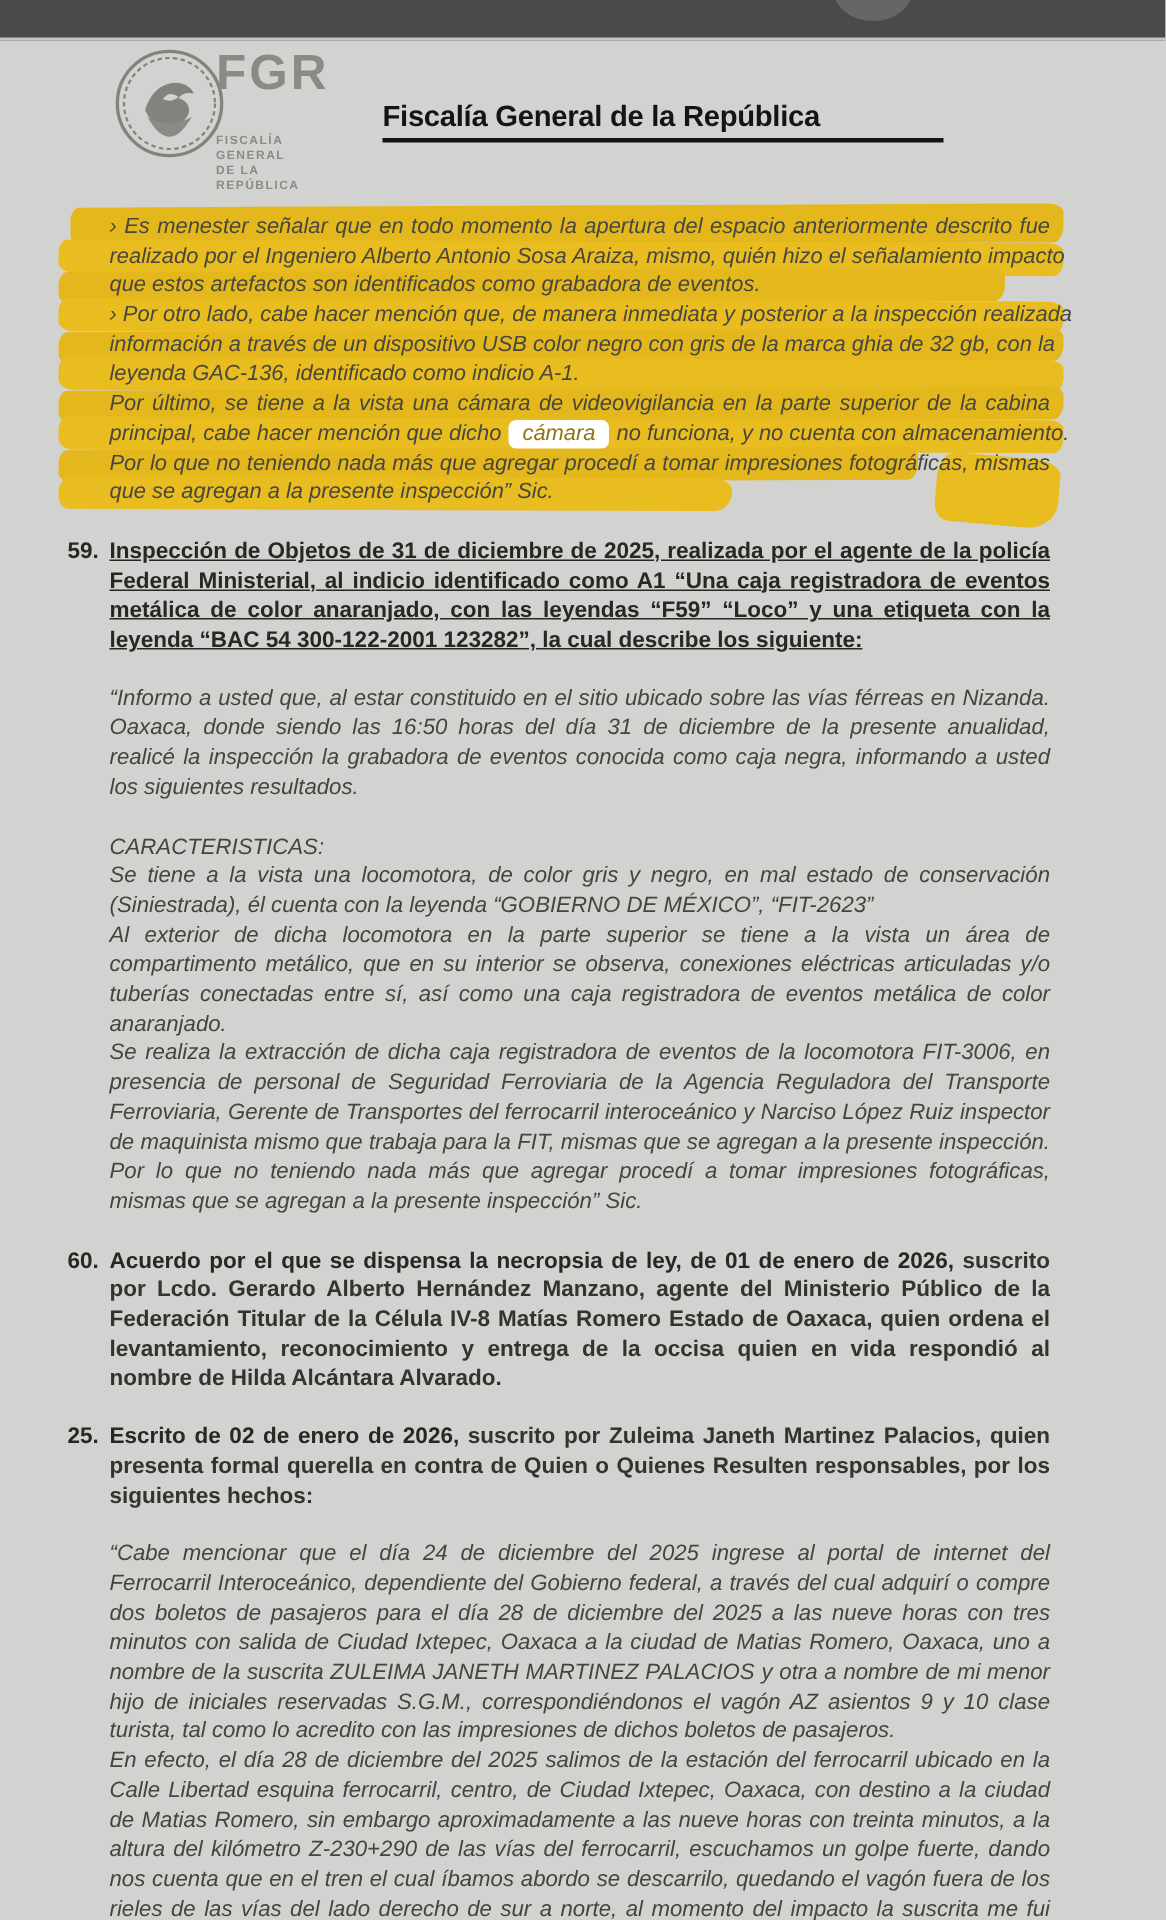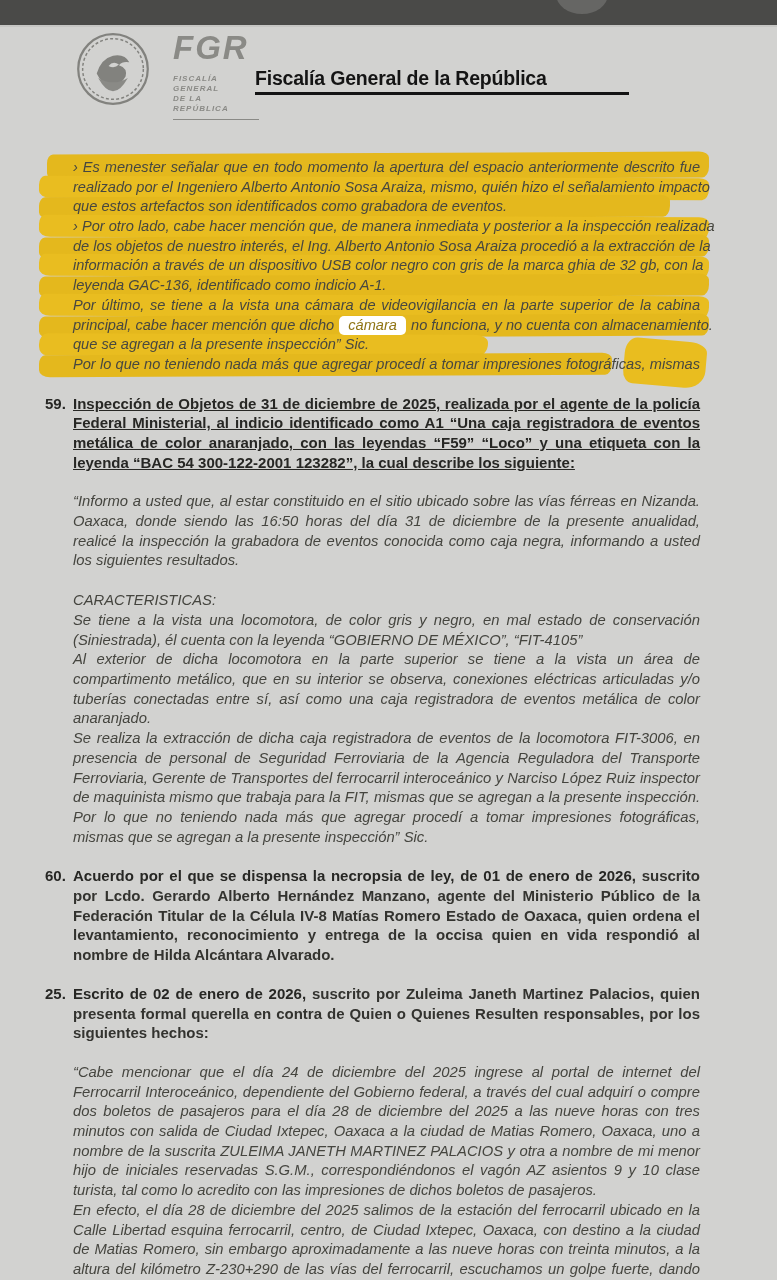--- a/index.html
+++ b/index.html
@@ -13,32 +13,32 @@
   
   .topbar { position:relative; height:27px; background:#4a4a48; border-bottom:2px solid #c6c6c4; overflow:hidden; }
   .notch { position:absolute; top:-26px; left:556px; width:52px; height:40px; border-radius:50%; background:#666664; }
 
   
   .page { position:relative; width:777px; }
 
   
   .header { position:relative; height:100px; }
   .seal { position:absolute; left:76px; top:5px; width:74px; height:74px; }
-  .fgr-block { position:absolute; left:173px; top:4px; color:#84847f;font-style:italic; }
+  .fgr-block { position:absolute; left:144px; top:4px; color:#84847f; }
   .fgr-acronym { font-size:33px; font-weight:bold; letter-spacing:2px; line-height:34px; color:#8a8a86; }
-  .fgr-sub { margin-top:9px; font-size:8px; font-weight:bold; letter-spacing:1px; line-height:10px; color:#8a8a86;
-             border-bottom:1.5px solid #8a8a86; padding-bottom:5px; width:86px; }
+  .fgr-sub { margin-top:24px; font-size:8px; font-weight:bold; letter-spacing:1px; line-height:10px; color:#8a8a86;
+             border-bottom:1.5px solid #8a8a86; padding-bottom:17px; width:86px; }
   .title-wrap { position:absolute; left:255px; top:40px; width:374px; border-bottom:3.5px solid #141414; padding-bottom:2px; }
   .title-wrap .title { font-size:19.5px; font-weight:bold; color:#141414; letter-spacing:-0.2px; }
 
   
   .content { margin:0 77px 0 45px; }
 
   
-  .hl-block { position:relative; margin:31px 0 0 28px; font-style:italic; font-size:14.6px; color:#474740; }
+  .hl-block { position:relative; margin:15px 0 0 28px; font-style:italic; font-size:14.6px; color:#474740; }
   .hl-line { position:relative; height:19.7px; line-height:19.7px; text-align:justify; text-align-last:justify; overflow:visible; white-space:nowrap; }
   .hl-line.ta-left { text-align-last:left; }
   .hl-text { position:relative; z-index:1; }
   .bar { position:absolute; left:-34px; right:-9px; top:-1px; bottom:-1px; background:#e6ba1e;
          border-radius:6px 10px 7px 11px / 9px 6px 11px 7px; z-index:0; }
   .hl-line:nth-child(odd)  .bar { transform:rotate(-0.25deg); background:#e4b81d; }
   .hl-line:nth-child(even) .bar { transform:rotate(0.2deg);  background:#e9bd20; }
   .l-first .bar { left:-26px; top:-5px; }
   .l-short .bar { right:30px; }
   .l-tail  .bar { right:88px; }
@@ -106,61 +106,57 @@
       <div class="hl-line ta-left l-short">
         <div class="bar"></div>
         <span class="hl-text">que estos artefactos son identificados como grabadora de eventos.</span>
       </div>
       <div class="hl-line">
         <div class="bar"></div>
         <span class="hl-text">› Por otro lado, cabe hacer mención que, de manera inmediata y posterior a la inspección realizada</span>
       </div>
       <div class="hl-line">
         <div class="bar"></div>
-        <span class="hl-text">de los objetos de nuestro interés, el Ing. Alberto Antonio Sosa Araiza procedió a la extracción de la</span>
-      </div>
-      <div class="hl-line">
-        <div class="bar"></div>
         <span class="hl-text">información a través de un dispositivo USB color negro con gris de la marca ghia de 32 gb, con la</span>
       </div>
       <div class="hl-line ta-left">
         <div class="bar"></div>
         <span class="hl-text">leyenda GAC-136, identificado como indicio A-1.</span>
       </div>
       <div class="hl-line">
         <div class="bar"></div>
         <span class="hl-text">Por último, se tiene a la vista una cámara de videovigilancia en la parte superior de la cabina</span>
       </div>
       <div class="hl-line">
         <div class="bar"></div>
         <span class="hl-text">principal, cabe hacer mención que dicho</span>
         <span class="match">cámara</span>
         <span class="hl-text">no funciona, y no cuenta con almacenamiento.</span>
       </div>
-      <div class="hl-line ta-left l-last">
-        <div class="bar"></div>
-        <span class="hl-text">que se agregan a la presente inspección” Sic.</span>
-      </div>
       <div class="hl-line l-tail">
         <div class="bar"></div>
         <span class="hl-text">Por lo que no teniendo nada más que agregar procedí a tomar impresiones fotográficas,</span>
         <span class="tail-word">mismas</span>
+      </div>
+      <div class="hl-line ta-left l-last">
+        <div class="bar"></div>
+        <span class="hl-text">que se agregan a la presente inspección” Sic.</span>
       </div>
       <div class="blob"></div>
     </div>
 
     <div class="item">
       <div class="num">59.</div>
       <div class="itext b-all">Inspección de Objetos de 31 de diciembre de 2025, realizada por el agente de la policía Federal Ministerial, al indicio identificado como A1 “Una caja registradora de eventos metálica de color anaranjado, con las leyendas “F59” “Loco” y una etiqueta con la leyenda “BAC 54 300-122-2001 123282”, la cual describe los siguiente:</div>
     </div>
 
     <div class="quote">“Informo a usted que, al estar constituido en el sitio ubicado sobre las vías férreas en Nizanda. Oaxaca, donde siendo las 16:50 horas del día 31 de diciembre de la presente anualidad, realicé la inspección la grabadora de eventos conocida como caja negra, informando a usted los siguientes resultados.</div>
 
     <div class="caract-label">CARACTERISTICAS:</div>
-    <div class="quote tight">Se tiene a la vista una locomotora, de color gris y negro, en mal estado de conservación (Siniestrada), él cuenta con la leyenda “GOBIERNO DE MÉXICO”, “FIT-4105”</div>
+    <div class="quote tight">Se tiene a la vista una locomotora, de color gris y negro, en mal estado de conservación (Siniestrada), él cuenta con la leyenda “GOBIERNO DE MÉXICO”, “FIT-2623”</div>
     <div class="quote tight">Al exterior de dicha locomotora en la parte superior se tiene a la vista un área de compartimento metálico, que en su interior se observa, conexiones eléctricas articuladas y/o tuberías conectadas entre sí, así como una caja registradora de eventos metálica de color anaranjado.</div>
     <div class="quote tight">Se realiza la extracción de dicha caja registradora de eventos de la locomotora FIT-3006, en presencia de personal de Seguridad Ferroviaria de la Agencia Reguladora del Transporte Ferroviaria, Gerente de Transportes del ferrocarril interoceánico y Narciso López Ruiz inspector de maquinista mismo que trabaja para la FIT, mismas que se agregan a la presente inspección. Por lo que no teniendo nada más que agregar procedí a tomar impresiones fotográficas, mismas que se agregan a la presente inspección” Sic.</div>
 
     <div class="item">
       <div class="num">60.</div>
       <div class="itext">
         <span class="b">Acuerdo por el que se dispensa la necropsia de ley, de 01 de enero de 2026,</span><span class="r"> suscrito por Lcdo. Gerardo Alberto Hernández Manzano, agente del Ministerio Público de la Federación Titular de la Célula IV-8 Matías Romero Estado de Oaxaca, quien ordena el levantamiento, reconocimiento y entrega de la occisa quien en vida respondió al nombre de Hilda Alcántara Alvarado.</span>
       </div>
     </div>
 

